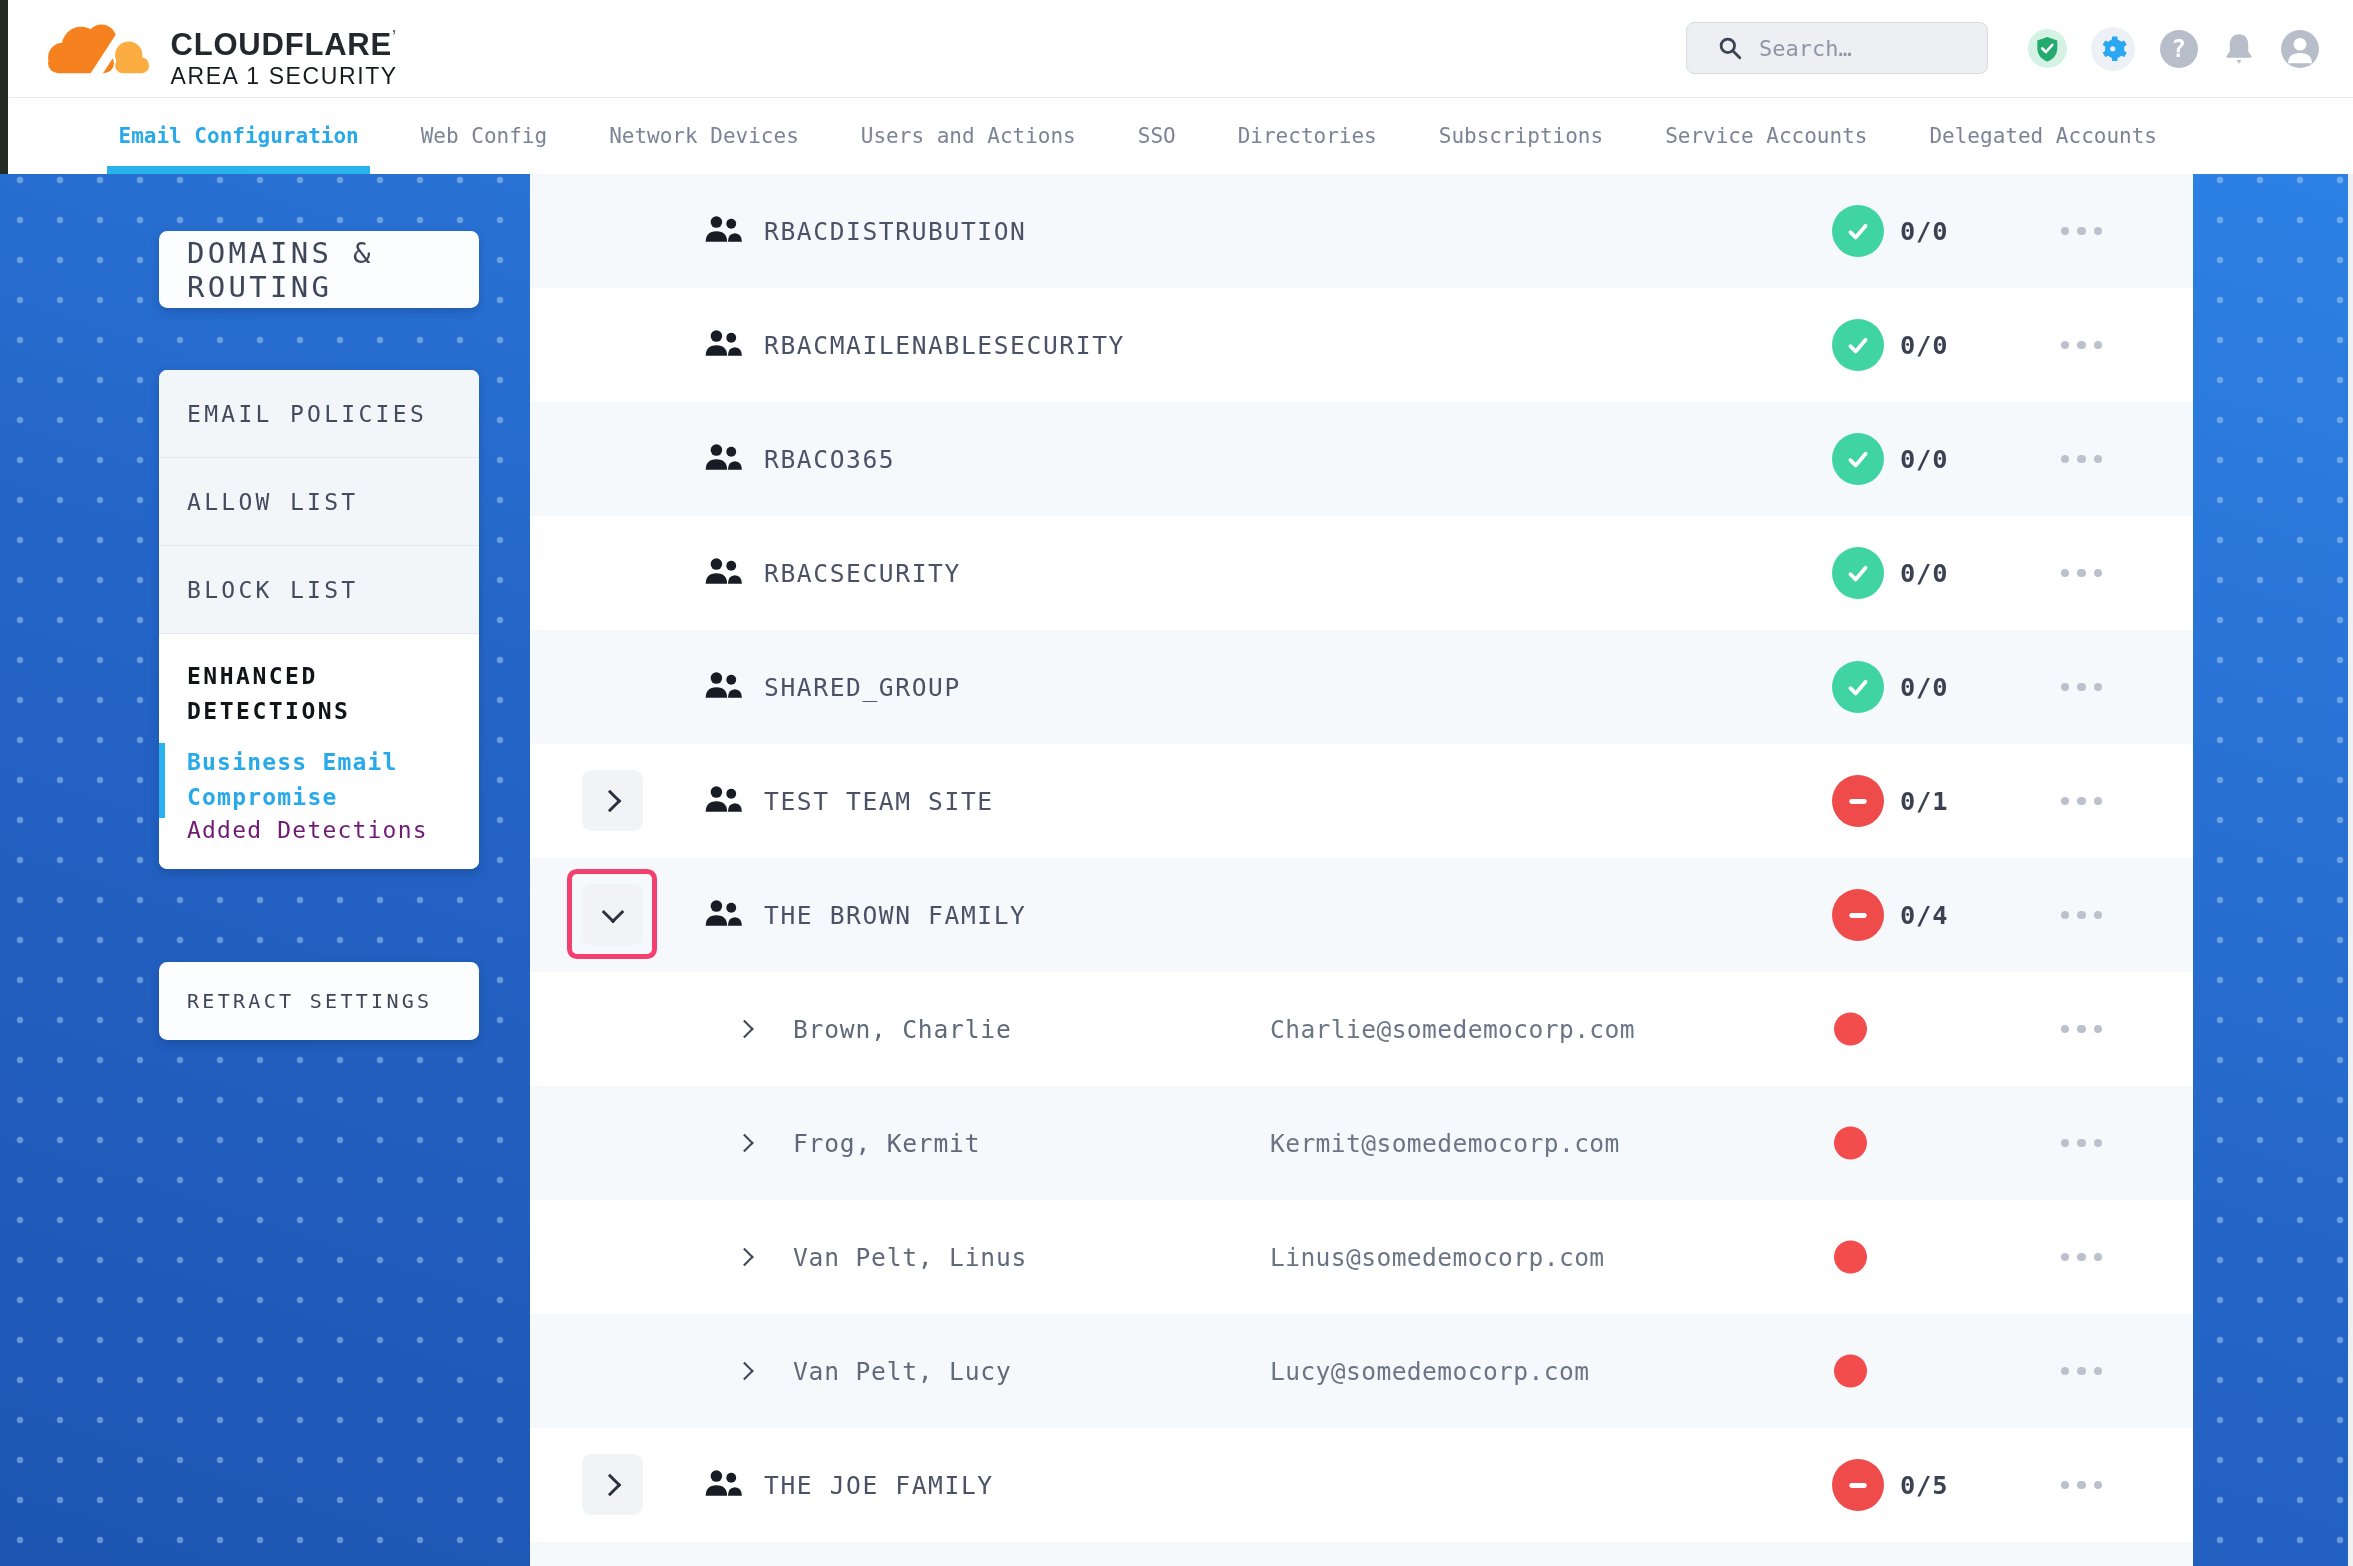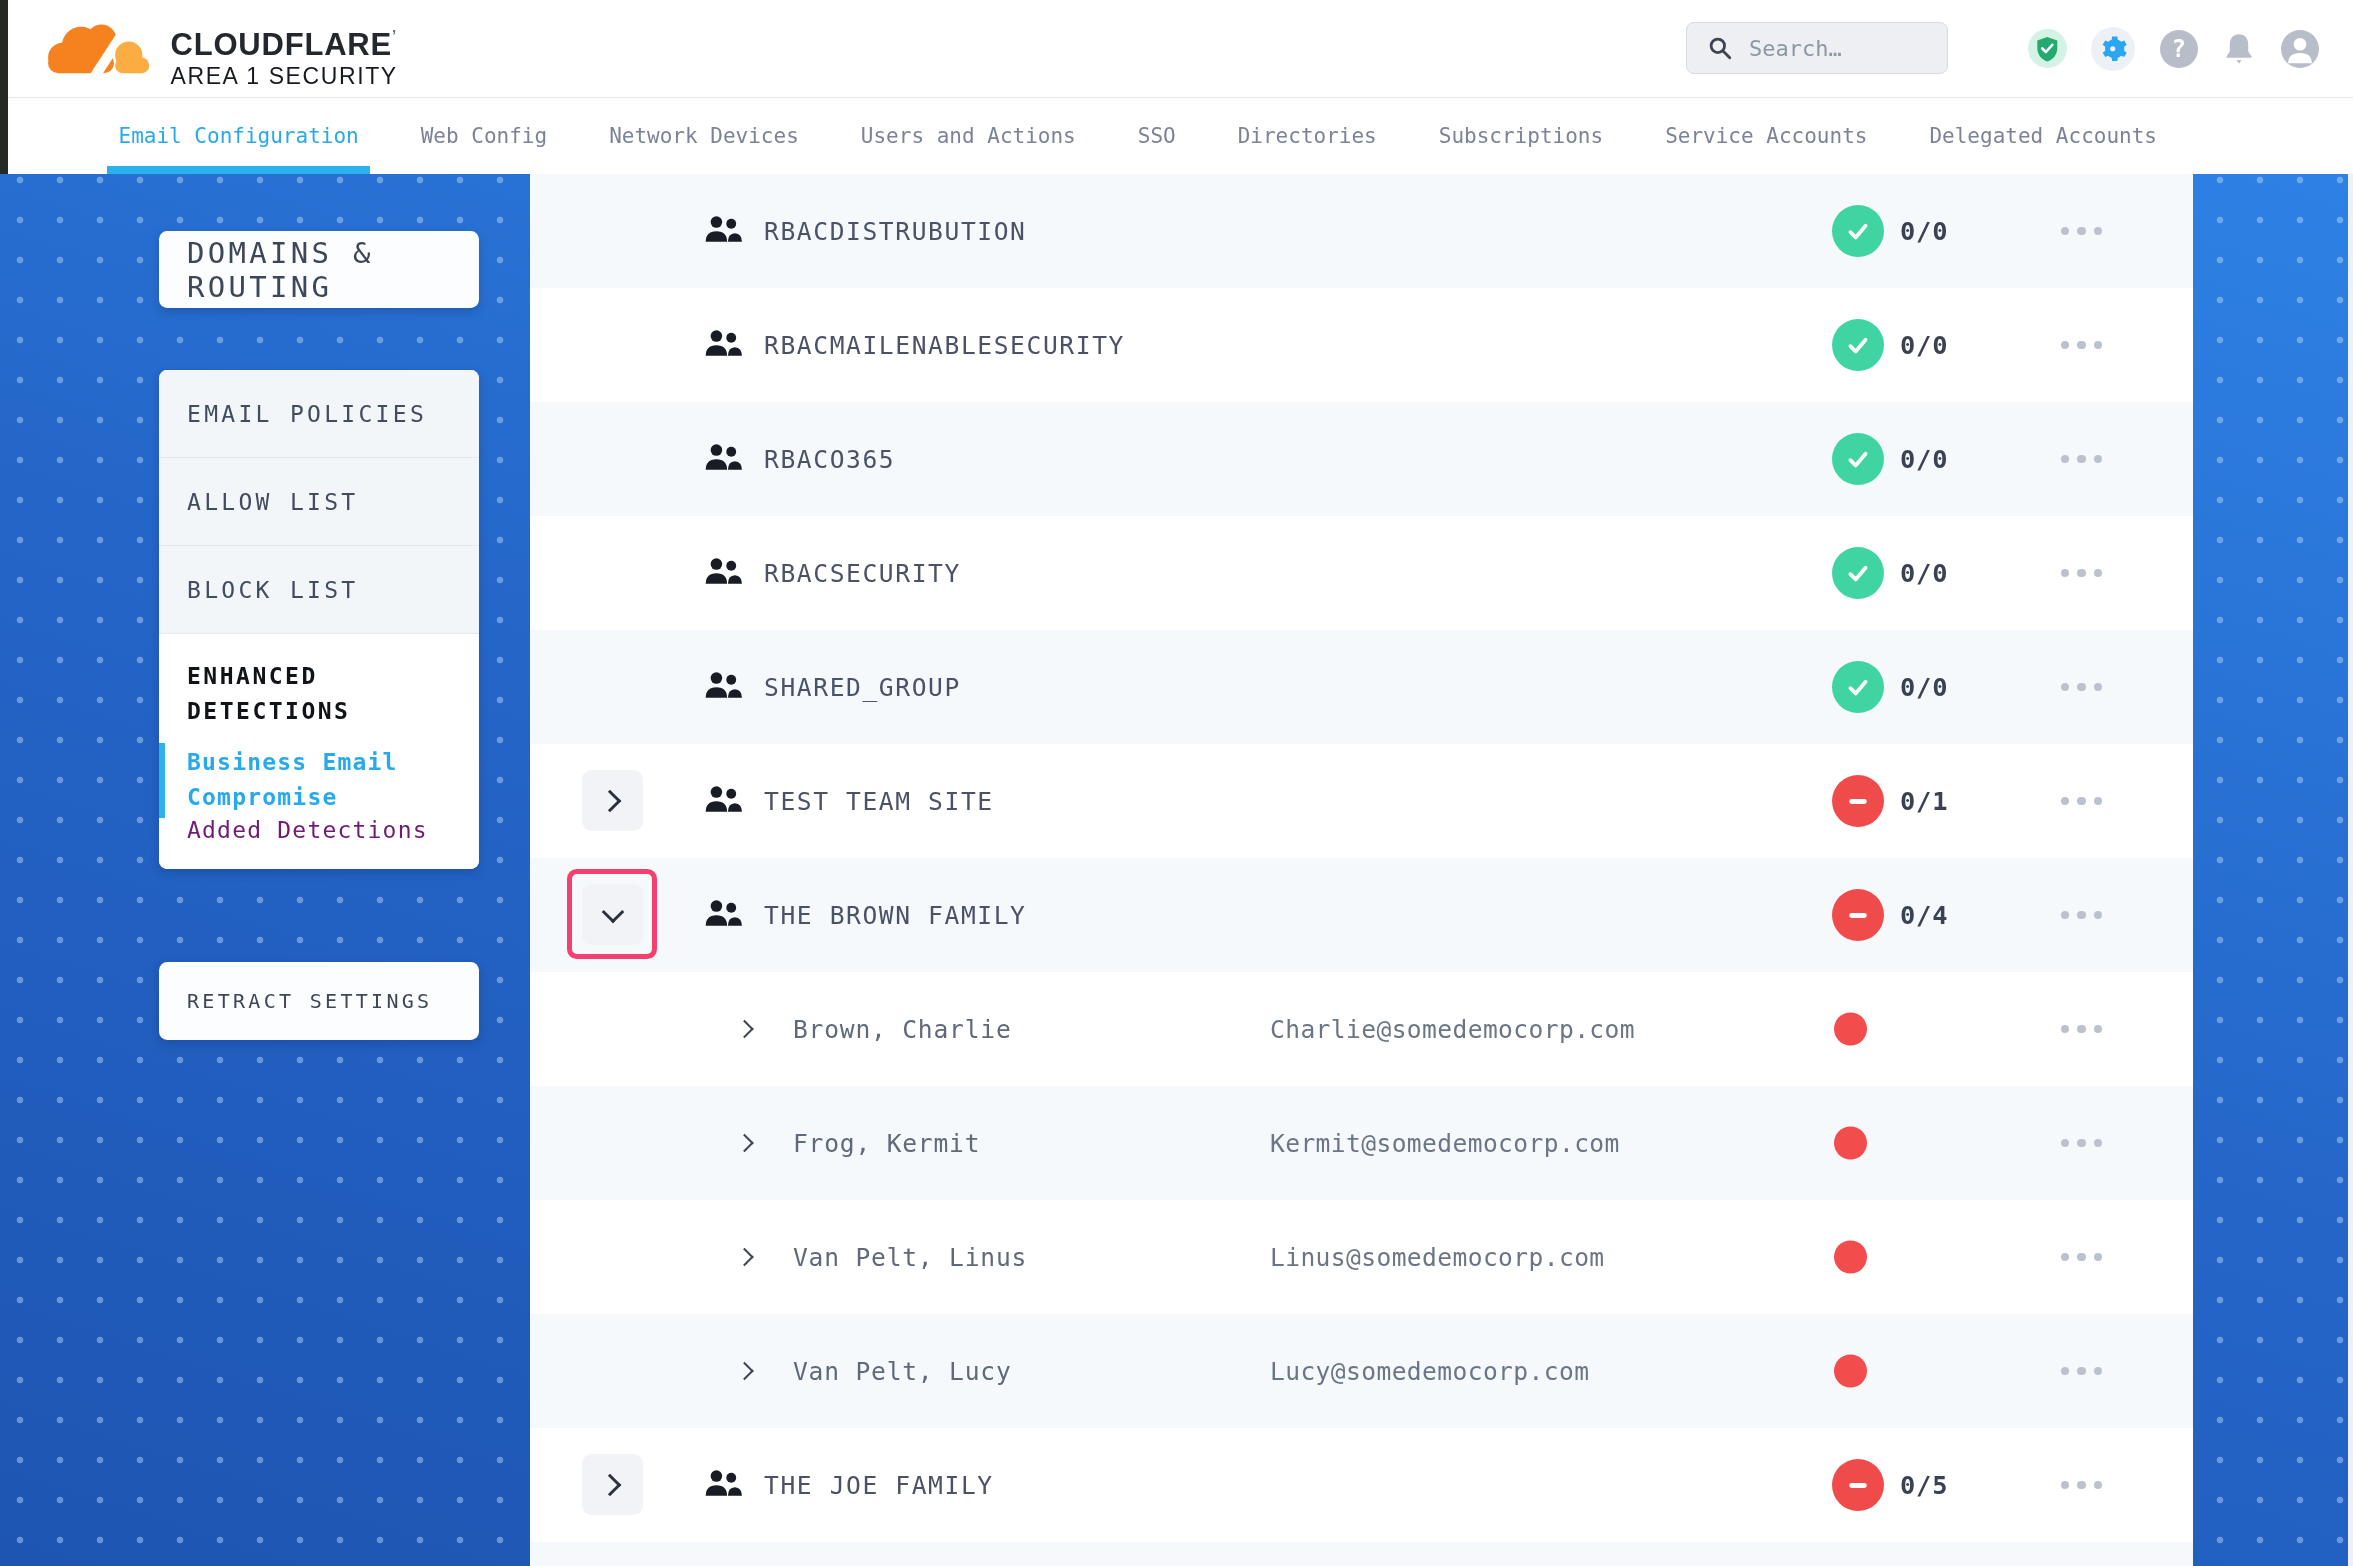--- a/index.html
+++ b/index.html
@@ -16,35 +16,35 @@
     border-bottom:0.8px solid #e7e9ed;z-index:10;}
   .edge{position:absolute;left:0;top:0;width:8.2px;height:174px;background:#232b24;z-index:40;}
   .rail{position:absolute;right:0;top:174px;width:5.7px;bottom:0;background:#eef1f4;z-index:1;}
   .logo{position:absolute;left:36px;top:11.5px;display:flex;align-items:flex-end;}
   .brand{margin-left:11.5px;font-family:"Liberation Sans",sans-serif;}
   .brand .nm{font-size:31px;font-weight:800;letter-spacing:0.8px;color:#23272e;line-height:1.15;}
   .brand .tm{font-size:14.8px;color:#6a7076;vertical-align:top;}
   .brand .sub{font-size:23px;font-weight:400;letter-spacing:1.6px;color:#171b21;}
   .hnav{position:absolute;left:383px;top:0;height:97px;display:flex;align-items:center;gap:59px;}
   .hnav span{font-size:21px;color:#575e6e;}
-  .search{position:absolute;left:1686px;top:22px;width:262px;height:52px;background:#edeff2;
-    border:0.8px solid #d8dbe0;border-radius:8.2px;display:flex;align-items:center;box-sizing:border-box;}
+  .search{position:absolute;left:1686px;top:22px;width:302px;height:52px;background:#edeff2;
+    border:0.8px solid #d8dbe0;border-radius:8.2px;display:flex;align-items:center;box-sizing:border-box;padding-left:10px;}
   .search svg{margin-left:19.7px;}
   .search .ph{margin-left:16.4px;font-size:22px;color:#8d96a5;}
   .hicons{position:absolute;right:35px;top:0;height:97px;display:flex;align-items:center;gap:24.6px;}
   .cir{border-radius:50%;display:flex;align-items:center;justify-content:center;overflow:hidden;}
   .cir.shield{width:39px;height:39px;background:#d4f3e5;}
   .cir.gear{width:44px;height:44px;background:#edf0f4;}
   .cir.gray{width:38px;height:38px;background:#b7bdc9;}
   .qmark{color:#fff;font-size:24px;font-weight:700;}
   
   .tabs{position:absolute;top:97px;left:0;width:100%;height:77px;background:#fff;z-index:9;
     display:flex;align-items:stretch;padding-left:107px;gap:39px;box-sizing:border-box;}
   .tab{display:flex;align-items:center;font-size:21px;color:#7b8396;padding:0 11.5px;position:relative;white-space:nowrap;}
-  .tab.active{color:#29a9e8;font-weight:400;}
+  .tab.active{color:#29a9e8;font-weight:700;}
   .tab.active::after{content:"";position:absolute;left:0;right:0;bottom:0;height:8.2px;background:#29b2ec;}
   
   .card{position:absolute;left:159px;width:320px;background:#fcfdfe;border-radius:8.2px;
     box-shadow:0 3.3px 8.2px rgba(15,40,90,.25);color:#3f4759;box-sizing:border-box;overflow:hidden;}
   .card.one{top:231px;height:77px;display:flex;align-items:center;padding-left:28px;
     font-size:29px;letter-spacing:3.3px;color:#3e4659;}
   .card.three{top:962px;height:78px;display:flex;align-items:center;padding-left:28px;
     font-size:20px;letter-spacing:3.3px;color:#3e4659;}
   .card.two{top:370px;}
   .pitem{height:87px;display:flex;align-items:center;padding-left:28px;background:#f2f6f9;

